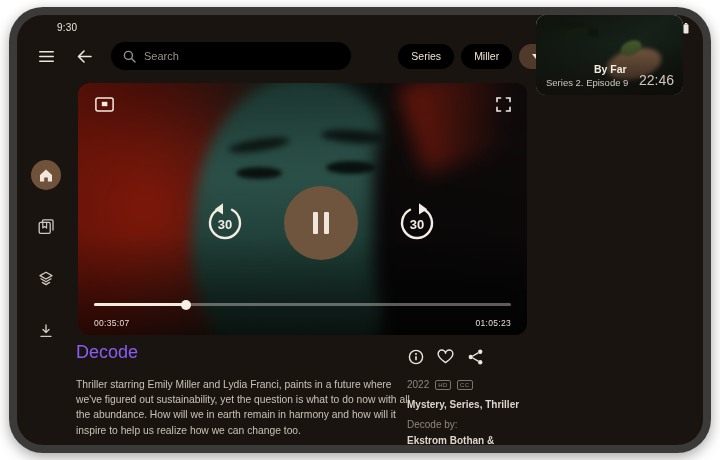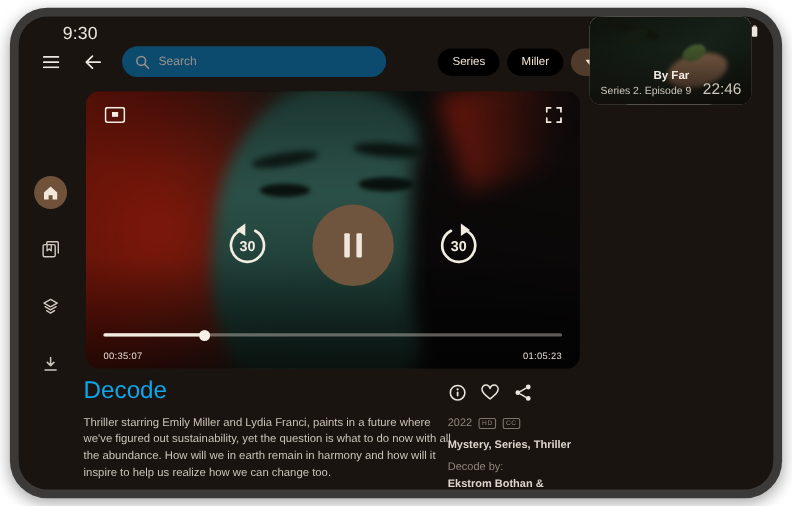--- a/index.html
+++ b/index.html
@@ -6,29 +6,29 @@
   html,body { width:720px; height:460px; background:#ffffff; font-family:"Liberation Sans", sans-serif; overflow:hidden; }
 
   .device { position:absolute; left:9px; top:7px; width:702px; height:446px;
             background:#3b3a38; border-radius:34px; padding:8px;
             box-shadow:0 4px 14px rgba(0,0,0,.35); }
   .screen { position:relative; width:686px; height:430px; background:#1a1410;
             border-radius:26px; overflow:hidden; color:#e8e2da; }
 
   
   .statusbar { position:absolute; left:0; right:0; top:0; height:24px; }
-  .sb-time { position:absolute; left:40px; top:7px; font-size:16px; color:#ece6de; letter-spacing:.2px; }
+  .sb-time { position:absolute; left:40px; top:7px; font-size:10px; color:#ece6de; letter-spacing:.2px; }
   .sb-icons { position:absolute; right:14px; top:8px; display:flex; gap:5px; align-items:center; }
 
   
   .topbar { position:absolute; left:0; right:0; top:25px; height:32px; display:flex; align-items:center; }
   .iconbtn { background:none; border:none; cursor:pointer; display:flex; align-items:center; justify-content:center; padding:0; }
   .menu-btn { margin-left:20px; width:18px; height:18px; }
   .back-btn { margin-left:20px; width:18px; height:18px; }
-  .search { margin-left:18px; width:240px; height:28px; background:#0c4a6e; border-radius:14px;
+  .search { margin-left:18px; width:240px; height:28px; background:#000000; border-radius:14px;
             display:flex; align-items:center; padding:0 12px; gap:8px;justify-content:center; }
   .search input { flex:1; background:transparent; border:none; outline:none; color:#cfc8bf;
                   font-size:11px; font-family:"Liberation Sans", sans-serif; }
   .search input::placeholder { color:#9a9288; }
   .pills { margin-left:auto; display:flex; align-items:center; gap:7px; }
   .pill { height:25px; border:none; border-radius:13px; background:#000000; color:#f3e4d4;
           font-size:10.5px; padding:0 13px; cursor:pointer; display:flex; align-items:center; gap:6px;
           font-family:"Liberation Sans", sans-serif; }
   .pill.dark { background:#4f3a2b; }
   .bell-btn { margin-left:11px; width:18px; height:18px; }
@@ -72,21 +72,21 @@
 
   .progress-wrap { position:absolute; left:16px; right:16px; bottom:26px; height:10px; cursor:pointer; }
   .progress-track { position:absolute; left:0; right:0; top:4px; height:3px; border-radius:2px;
                     background:rgba(243,235,225,.38); }
   .progress-fill { position:absolute; left:0; top:4px; height:3px; border-radius:2px; background:#f3ebe0; }
   .progress-thumb { position:absolute; right:-5px; top:-3.5px; width:10px; height:10px; border-radius:50%; background:#f6efe6; }
   .times { position:absolute; left:16px; right:16px; bottom:7px; display:flex; justify-content:space-between;
            font-size:8.5px; color:#e4ddd4; letter-spacing:.3px; }
 
   
-  .title { position:absolute; left:59px; top:327px; font-size:22px; font-weight:400; color:#0ea5e9; }
+  .title { position:absolute; left:59px; top:327px; font-size:18px; font-weight:400; color:#8b5cf6; }
   .desc { position:absolute; left:59px; top:362px; width:338px; font-size:10.3px; line-height:1.48; color:#c9c2b8; }
 
   .actions { position:absolute; left:390px; top:333px; display:flex; gap:13px; }
   .action-btn { width:17px; height:17px; }
   .meta { position:absolute; left:390px; top:364px; width:125px; }
   .meta-year-row { display:flex; align-items:center; gap:6px; }
   .meta-year { font-size:10px; color:#8f877d; }
   .badge { font-size:6px; color:#8f877d; border:1px solid #7c756c; border-radius:2px; padding:1px 2px; letter-spacing:.5px; }
   .meta-genres { margin-top:9px; font-size:10px; font-weight:700; color:#ddd6cd; }
   .meta-created { margin-top:9px; font-size:10px; color:#8f877d; }

